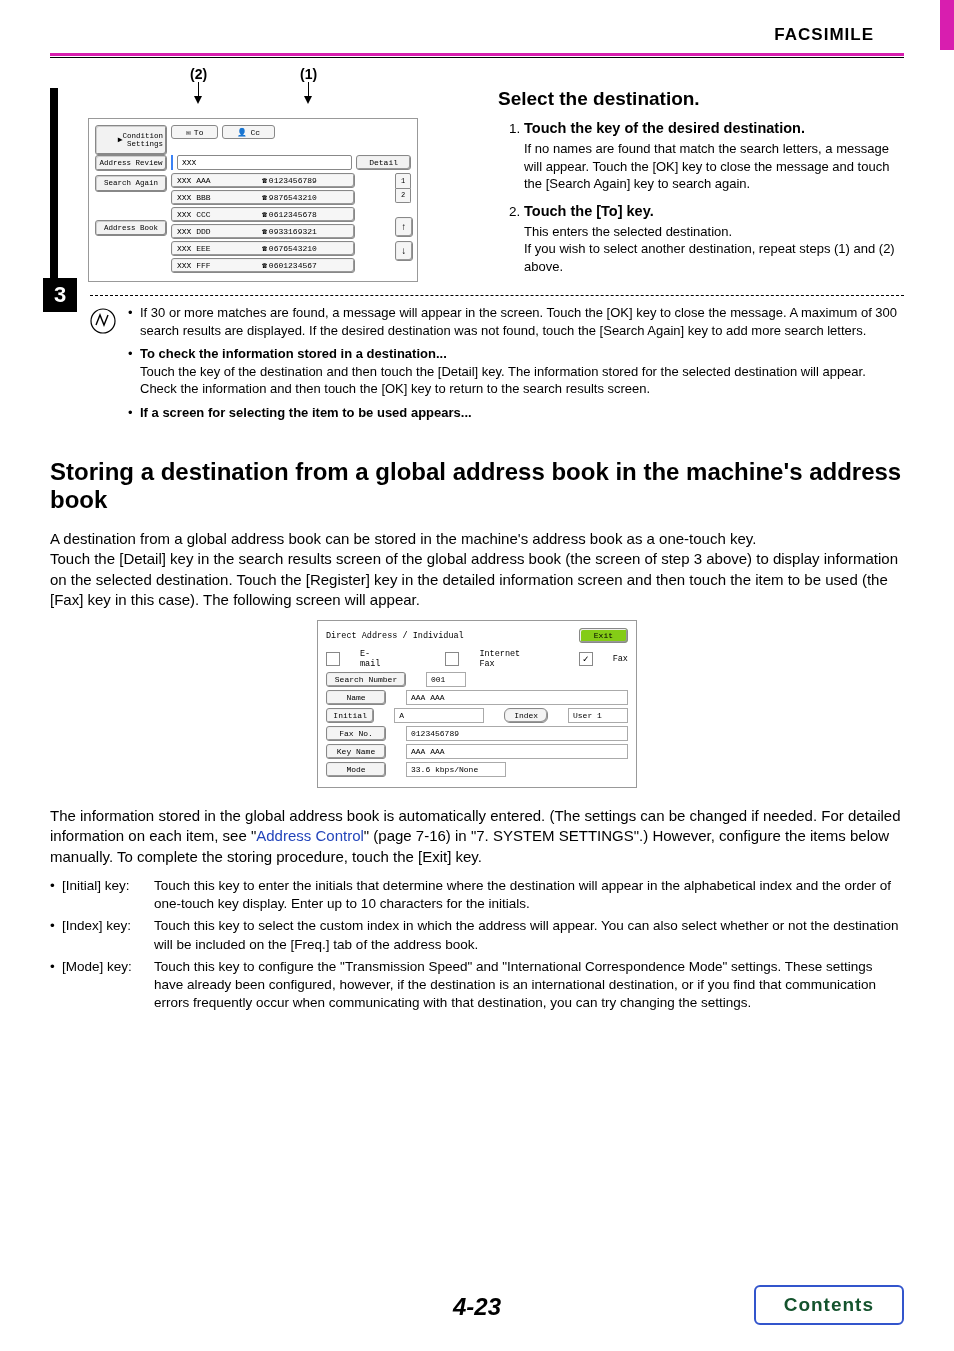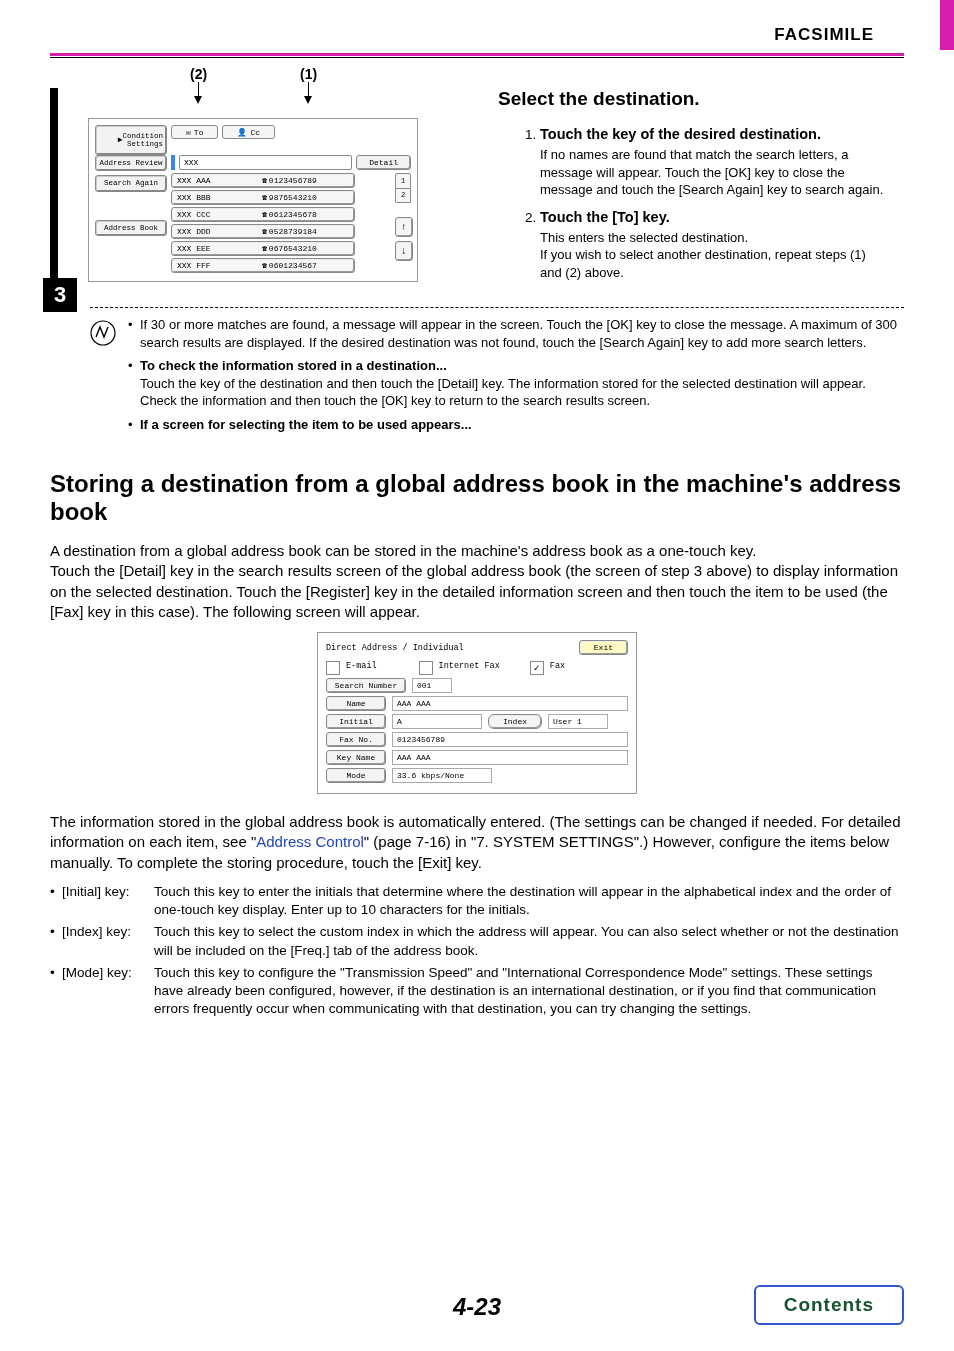--- a/index.html
+++ b/index.html
@@ -7,21 +7,21 @@
   .accent-strip { position: absolute; top: 0; right: 0; width: 14px; height: 50px; background: #d81eaf; }
   .header-title { text-align: right; font-weight: bold; font-size: 17px; border-bottom: 3px solid #d81eaf; padding: 5px 30px 8px 0; letter-spacing: 1px;}
   .rule-thin { border-top: 1px solid #000; margin-top: 1px; }
   .content { padding-top: 30px; }
   .step-block { display: flex; position: relative; margin-bottom: 10px; }
   .step-strip { width: 8px; background: #000; margin-right: 20px; }
   .step-num { position: absolute; left: -7px; top: 190px; width: 34px; height: 34px; background: #000; color: #fff; font-weight: bold; font-size: 22px; text-align: center; line-height: 34px; }
   .step-left { width: 400px; flex-shrink: 0; }
   .step-right { flex: 1; padding-left: 20px; }
   .step-right h2 { font-size: 19px; margin: 0 0 10px; }
-  .step-right ol { padding-left: 26px; margin: 16px; }
+  .step-right ol { padding-left: 26px; margin: 0; }
   .step-right ol li { margin-bottom: 10px; }
   .step-right ol li > strong { font-size: 14.5px; }
   .step-right ol li p { margin: 4px 0 0 0; font-size: 13px; line-height: 1.35; }
   .dashed-sep { border: 0; border-top: 1.5px dashed #000; margin: 10px 0 8px 40px; }
   .note-block { display: flex; margin-left: 40px; }
   .note-icon { width: 32px; flex-shrink: 0; }
   .note-icon svg { margin-top: 4px; }
   .note-list { flex:1; padding-left: 6px; font-size: 13px; line-height: 1.35;}
   .note-list .bullet-row { display: flex; margin-bottom: 6px; }
   .note-list .bullet { width: 12px; flex-shrink: 0; }
@@ -39,40 +39,40 @@
 
   
   .ui-panel-1 { width: 330px; border: 1px solid #999; padding: 6px; box-sizing: border-box; font-family: 'Courier New', monospace; font-size: 8px; background: #fff; margin: 30px 0 0 10px;}
   .ui-panel-1 .topbar { display: flex; gap: 4px; margin-bottom: 5px;}
   .ui-tab { border: 1px solid #888; border-radius: 3px; padding: 2px 14px 1px; font-size: 8px; display:flex; align-items:center; gap:3px; background:#f5f5f5;}
   .ui-row { display: flex; }
   .ui-sidebar { width: 72px; display: flex; flex-direction: column; gap: 4px; margin-right: 4px;}
   .ui-sidebar-btn { border: 1px solid #888; border-radius: 3px; padding: 3px 3px; text-align: center; font-size: 7.5px; box-shadow: 1px 1px 0 #ccc inset, -1px -1px 0 #888 inset; background:#f2f2f2; line-height:1.1;}
   .ui-sidebar-btn.cond { height: 22px; display:flex; align-items:center; justify-content:flex-end; padding-right:3px;}
   .ui-main { flex: 1; }
-  .ui-searchbar { display:flex; gap:4px; margin-bottom:3px; border-left:4px solid #3b82f6; padding-left:4px;}
+  .ui-searchbar { display:flex; gap:4px; margin-bottom:3px; border-left:2px solid #3b82f6; padding-left:4px;}
   .ui-search-input { border:1px solid #888; border-radius:2px; flex:1; padding:2px 4px; font-size:8px; background:#fff;}
   .ui-detail-btn { border:1px solid #888; border-radius:3px; padding:2px 12px; font-size:8px; box-shadow: inset 1px 1px 0 #eee, inset -1px -1px 0 #999; background:#f2f2f2;}
   .ui-list-row { border:1px solid #888; border-radius:3px; margin-bottom:2px; display:flex; padding:2px 5px; font-size:8px; box-shadow: inset 1px 1px 0 #eee, inset -1px -1px 0 #999; background:#f6f6f6;}
   .ui-list-row .name { width: 85px;}
   .ui-list-row .num { flex:1; display:flex; align-items:center; gap:2px;}
   .ui-scroll { width: 16px; margin-left: 4px; display:flex; flex-direction:column;}
   .ui-scroll .ind { flex:1; border:1px solid #888; font-size:7px; text-align:center; display:flex; align-items:center; justify-content:center; border-radius:2px 2px 0 0; background:#f5f5f5;}
   .ui-scroll .ind:last-child { border-radius: 0 0 2px 2px; border-top:0;}
   .ui-scroll-btn { width:16px; height:18px; border:1px solid #888; border-radius:3px; margin-left:4px; display:flex; align-items:center; justify-content:center; font-size:10px; box-shadow: inset 1px 1px 0 #eee, inset -1px -1px 0 #999; background:#f5f5f5;}
   .callout { position: relative; }
   .callout-label { position:absolute; font-weight:bold; font-size: 14px; font-family:Arial;}
   .callout-line { position:absolute; width:1px; background:#000;}
   .callout-arrow { position:absolute; width:0; height:0; border-left:4px solid transparent; border-right:4px solid transparent; border-top:8px solid #000;}
 
   
   .ui-panel-2 { width: 320px; border: 1px solid #999; padding: 7px 8px; box-sizing: border-box; font-family: 'Courier New', monospace; font-size: 8.5px; margin: 10px auto 18px; background:#fff;}
   .ui2-head { display:flex; justify-content:space-between; align-items:center; margin-bottom:6px;}
-  .ui2-btn { border:1px solid #888; border-radius:3px; padding:2px 14px; font-size:8px; box-shadow: inset 1px 1px 0 #eee, inset -1px -1px 0 #999; background:#fef9c3;}
-  .ui2-row { display:flex; align-items:flex-start; margin-bottom:3px; gap:6px;}
+  .ui2-btn { border:1px solid #888; border-radius:3px; padding:2px 14px; font-size:8px; box-shadow: inset 1px 1px 0 #eee, inset -1px -1px 0 #999; background:#84cc16;}
+  .ui2-row { display:flex; align-items:center; margin-bottom:3px; gap:20px;}
   .ui2-chk { width:12px; height:12px; border:1px solid #888; display:flex; align-items:center; justify-content:center; font-size:10px; background:#fff; flex-shrink:0;}
   .ui2-label { border:1px solid #888; border-radius:3px; padding:2px 4px; font-size:8px; text-align:center; box-shadow: inset 1px 1px 0 #eee, inset -1px -1px 0 #999; background:#f4f4f4;}
   .ui2-val { border:1px solid #aaa; padding:2px 4px; font-size:8px; background:#fff; flex:1;}
   .phone-icon::before { content:"\260E"; font-size:8px;}
 </style>
 </head>
 <body>
 
 <div class="page">
   <div class="accent-strip"></div>
@@ -150,21 +150,21 @@
                       <span class="name">XXX CCC</span>
                       <span class="num">
                         <span class="phone-icon"></span>
                         <span>0612345678</span>
                       </span>
                     </div>
                   <div class="ui-list-row">
                       <span class="name">XXX DDD</span>
                       <span class="num">
                         <span class="phone-icon"></span>
-                        <span>0528739184</span>
+                        <span>0933169321</span>
                       </span>
                     </div>
                   <div class="ui-list-row">
                       <span class="name">XXX EEE</span>
                       <span class="num">
                         <span class="phone-icon"></span>
                         <span>0676543210</span>
                       </span>
                     </div>
                   <div class="ui-list-row">

